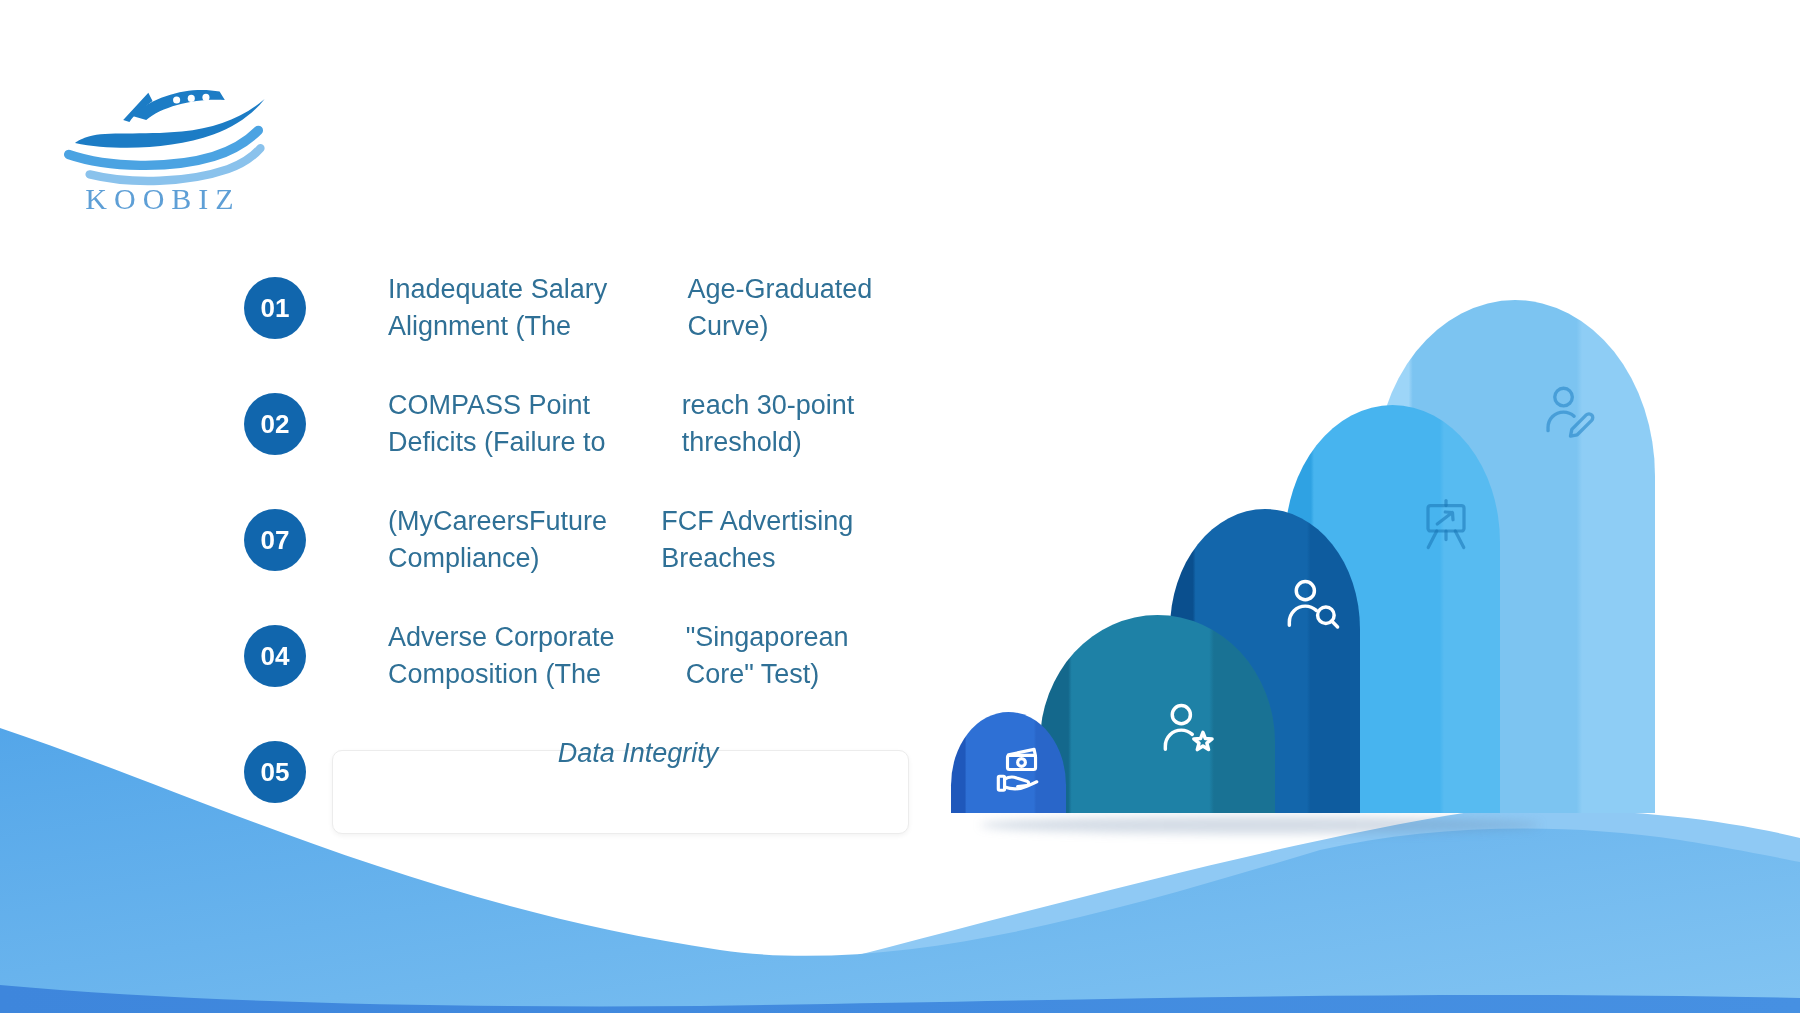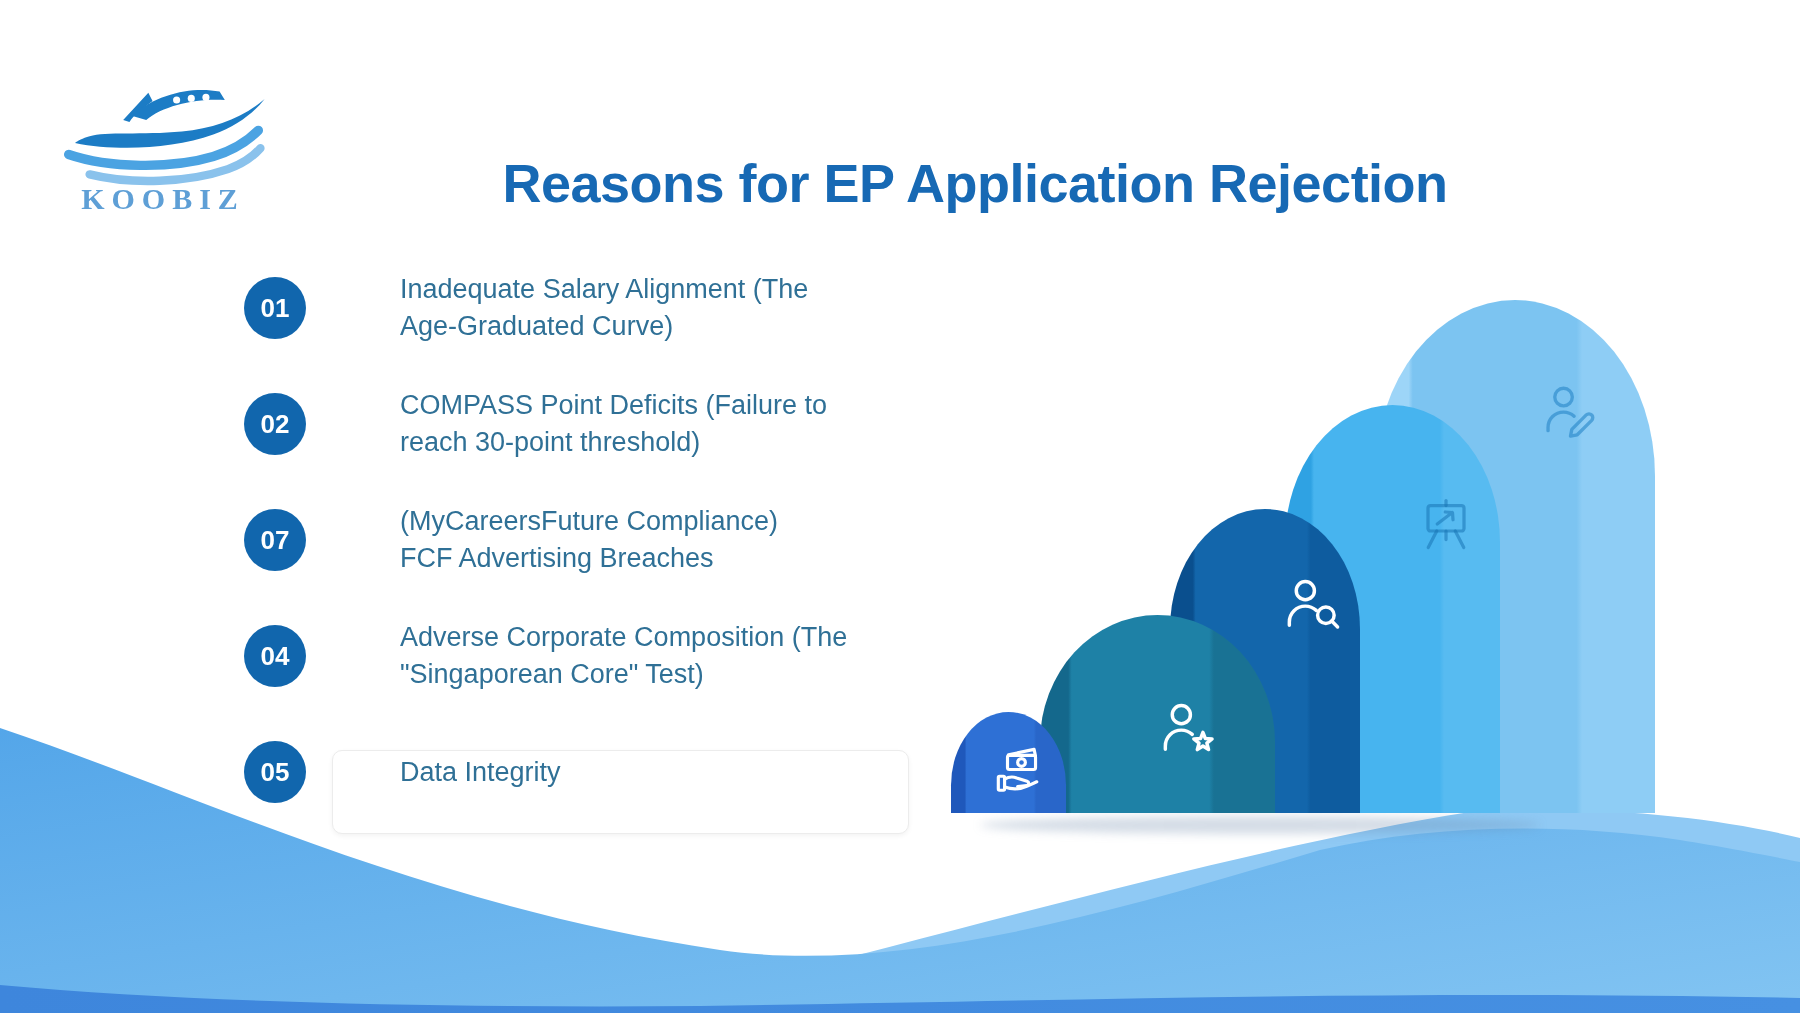--- a/index.html
+++ b/index.html
@@ -3,34 +3,34 @@
 <meta charset="utf-8">
 <style>
   html,body{margin:0;padding:0;background:#ffffff;}
   .stage{position:relative;width:1800px;height:1013px;background:#ffffff;overflow:hidden;
          font-family:"Liberation Sans",sans-serif;}
 
   
   .logo{position:absolute;left:58px;top:78px;width:210px;height:150px;}
   .logo svg{position:absolute;left:0;top:0;}
   .brand-name{position:absolute;left:0;top:104px;width:210px;text-align:center;
-      font-family:"Liberation Serif",serif;font-weight:bold;font-size:30px;
+      font-family:"Liberation Serif",serif;font-weight:normal;font-size:30px;
       letter-spacing:7px;color:#5E9FD6;}
 
   
   .title{position:absolute;left:150px;top:152px;width:1650px;text-align:center;
       font-size:54px;font-weight:bold;letter-spacing:-0.5px;color:#1769B4;}
 
   
   .card{position:absolute;left:332px;top:750px;width:575px;height:82px;background:#fff;
       border:1px solid #ECECEC;border-radius:10px;box-shadow:0 2px 5px rgba(0,0,0,.05);}
   .badge{position:absolute;left:244px;width:62px;height:62px;border-radius:50%;
       background:#1166AD;color:#ffffff;display:flex;align-items:center;justify-content:center;
       font-size:26px;font-weight:bold;}
-  .itext{position:absolute;left:400px;width:500px;height:74px;display:flex;flex-direction:column;
+  .itext{position:absolute;left:388px;width:500px;height:74px;display:flex;flex-direction:row;
       justify-content:center;font-size:27px;line-height:37px;color:#2F7096;}
   #b1{top:277px}#b2{top:393px}#b3{top:509px}#b4{top:625px}#b5{top:741px}
   #t1{top:271px}#t2{top:387px}#t3{top:503px}#t4{top:619px}#t5{top:735px}
 
   
   .dome{position:absolute;}
   #dome5{left:1375px;top:300px;width:280px;height:513px;border-radius:140px 140px 0 0/176px 176px 0 0;}
   #dome4{left:1285px;top:405px;width:215px;height:408px;border-radius:108px 108px 0 0/138px 138px 0 0;}
   #dome3{left:1170px;top:509px;width:190px;height:304px;border-radius:95px 95px 0 0/120px 120px 0 0;}
   #dome2{left:1040px;top:615px;width:235px;height:198px;border-radius:118px 118px 0 0/128px 128px 0 0;}
@@ -60,21 +60,20 @@
       <circle cx="113" cy="21" r="3.4" fill="#fff"></circle>
       <circle cx="127" cy="19.5" r="3.4" fill="#fff"></circle>
       <circle cx="141" cy="18.5" r="3.4" fill="#fff"></circle>
       <path d="M16,62 C55,70 108,68 148,54 C170,46 186,34 197,20 C176,38 150,48 118,51 C80,54.5 45,51 30,55.5 C23,57.5 19,59.5 16,62 Z" fill="#1C7CC5"></path>
       <path d="M10,73 C48,86 108,87 148,75 C167,69 181,60 191,50" fill="none" stroke="#4BA3E2" stroke-width="9" stroke-linecap="round"></path>
       <path d="M30,92 C70,102 124,100 162,87 C176,82 186,75 193,67" fill="none" stroke="#8AC2EC" stroke-width="8" stroke-linecap="round"></path>
     </svg>
     <div class="brand-name">KOOBIZ</div>
   </div>
 
-  <div class="title">Reasons for EP Application Rejection</div>
 
   <div class="card"></div>
 
   <div class="badge" id="b1">01</div>
   <div class="itext" id="t1">
       <span style="display: block;">Inadequate Salary Alignment (The</span>
       <span style="display: block;">Age-Graduated Curve)</span>
     </div>
 
   <div class="badge" id="b2">02</div>
@@ -90,21 +89,21 @@
     </div>
 
   <div class="badge" id="b4">04</div>
   <div class="itext" id="t4">
       <span style="display: block;">Adverse Corporate Composition (The</span>
       <span style="display: block;">"Singaporean Core" Test)</span>
     </div>
 
   <div class="badge" id="b5">05</div>
   <div class="itext" id="t5">
-      <span style="display: block;">Data Integrity</span>
+      <span style="display: block; font-style: italic;">Data Integrity</span>
     </div>
 
   <svg class="waves" viewBox="0 0 1800 313" preserveAspectRatio="none">
     <defs>
       <linearGradient id="gMain" x1="0" y1="0" x2="1" y2="1">
         <stop offset="0" stop-color="#54A6E9"></stop>
         <stop offset="1" stop-color="#82C4F2"></stop>
       </linearGradient>
       <linearGradient id="gDeep" x1="0" y1="0" x2="1" y2="0">
         <stop offset="0" stop-color="#3E86DC"></stop>

